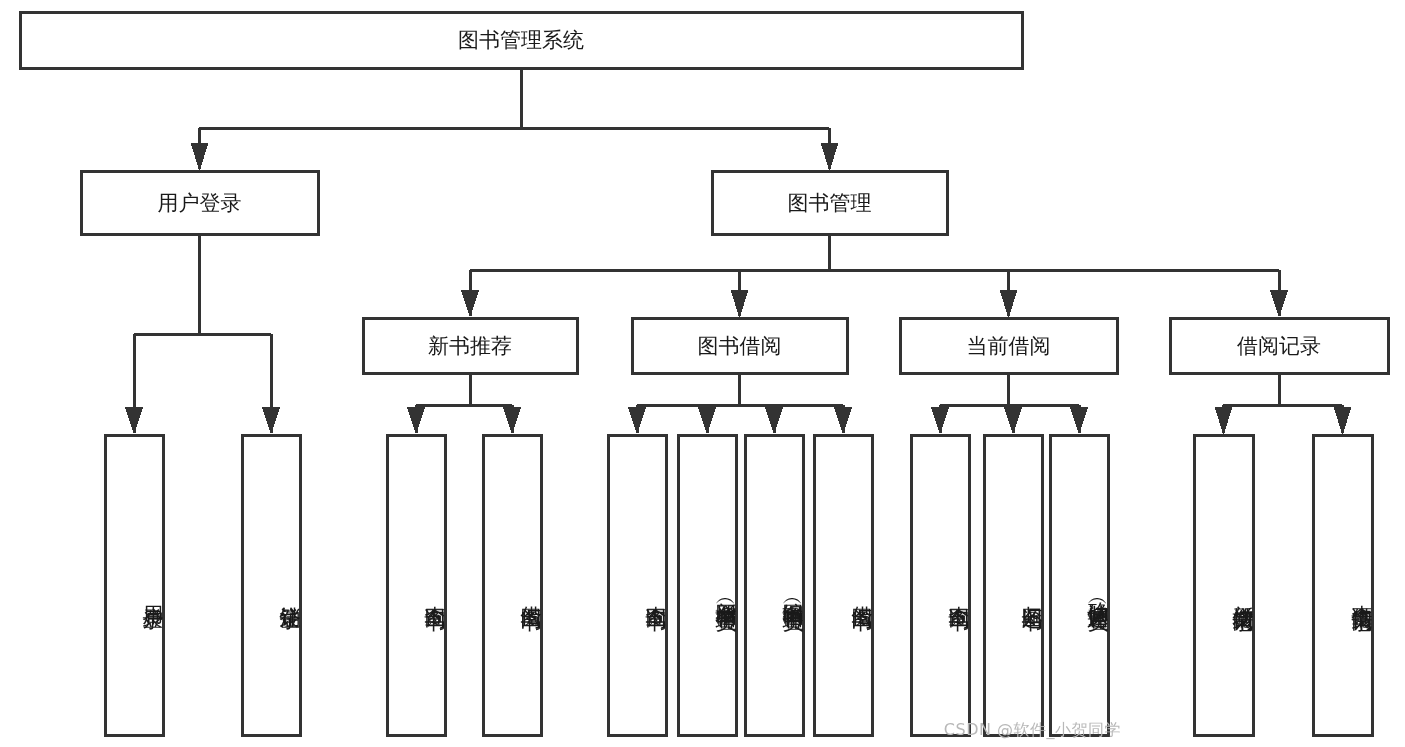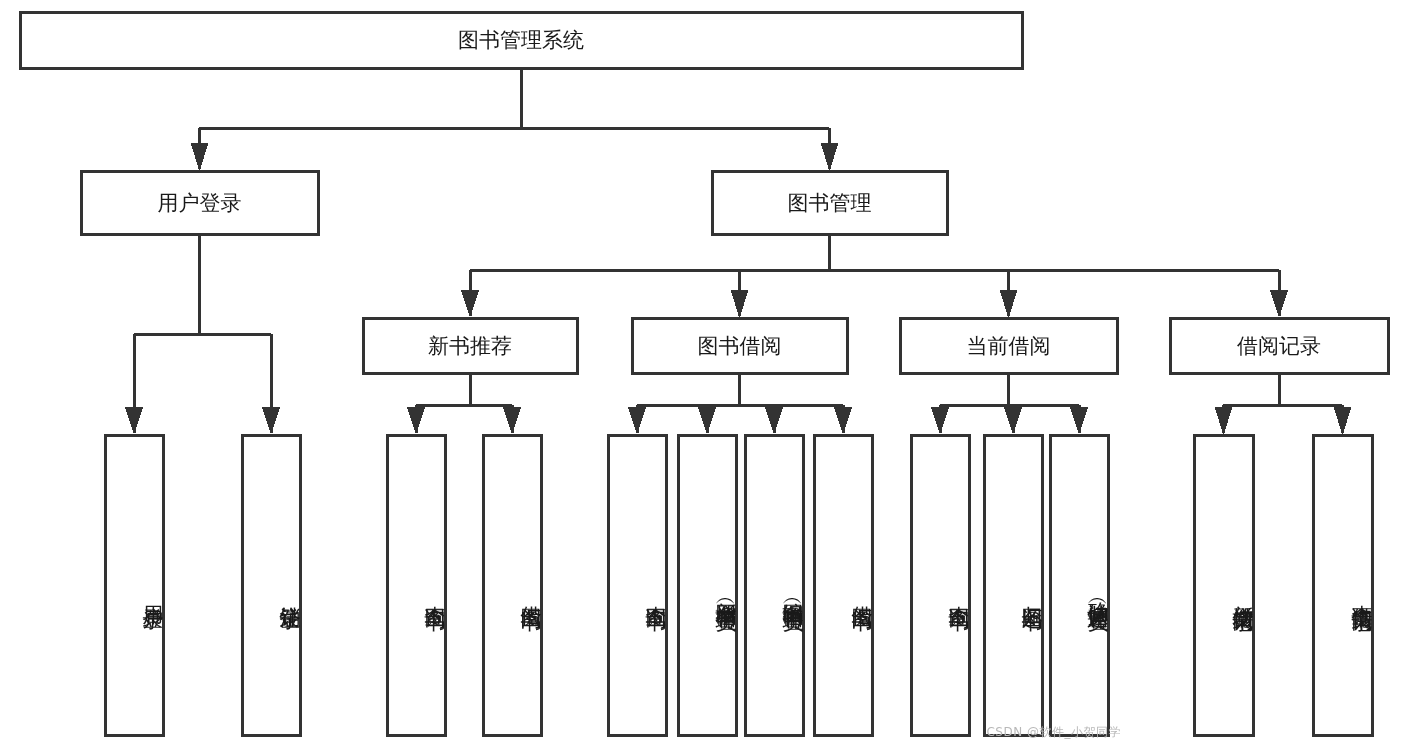--- a/index.html
+++ b/index.html
@@ -72,21 +72,21 @@
   }
   .vnode-hit {
     position: absolute;
     background: transparent;
   }
   #watermark {
     position: absolute;
     right: 14px;
     bottom: 6px;
     font-family: "DejaVu Sans", "Liberation Sans", sans-serif;
-    font-size: 12px;
+    font-size: 16px;
     color: #b8b8b8;
     white-space: nowrap;
     letter-spacing: 0.5px;
   }
 </style>
 </head>
 <body>
 
 <div id="diagram-root">
   <svg id="tree-svg" viewBox="0 0 1405 747">

